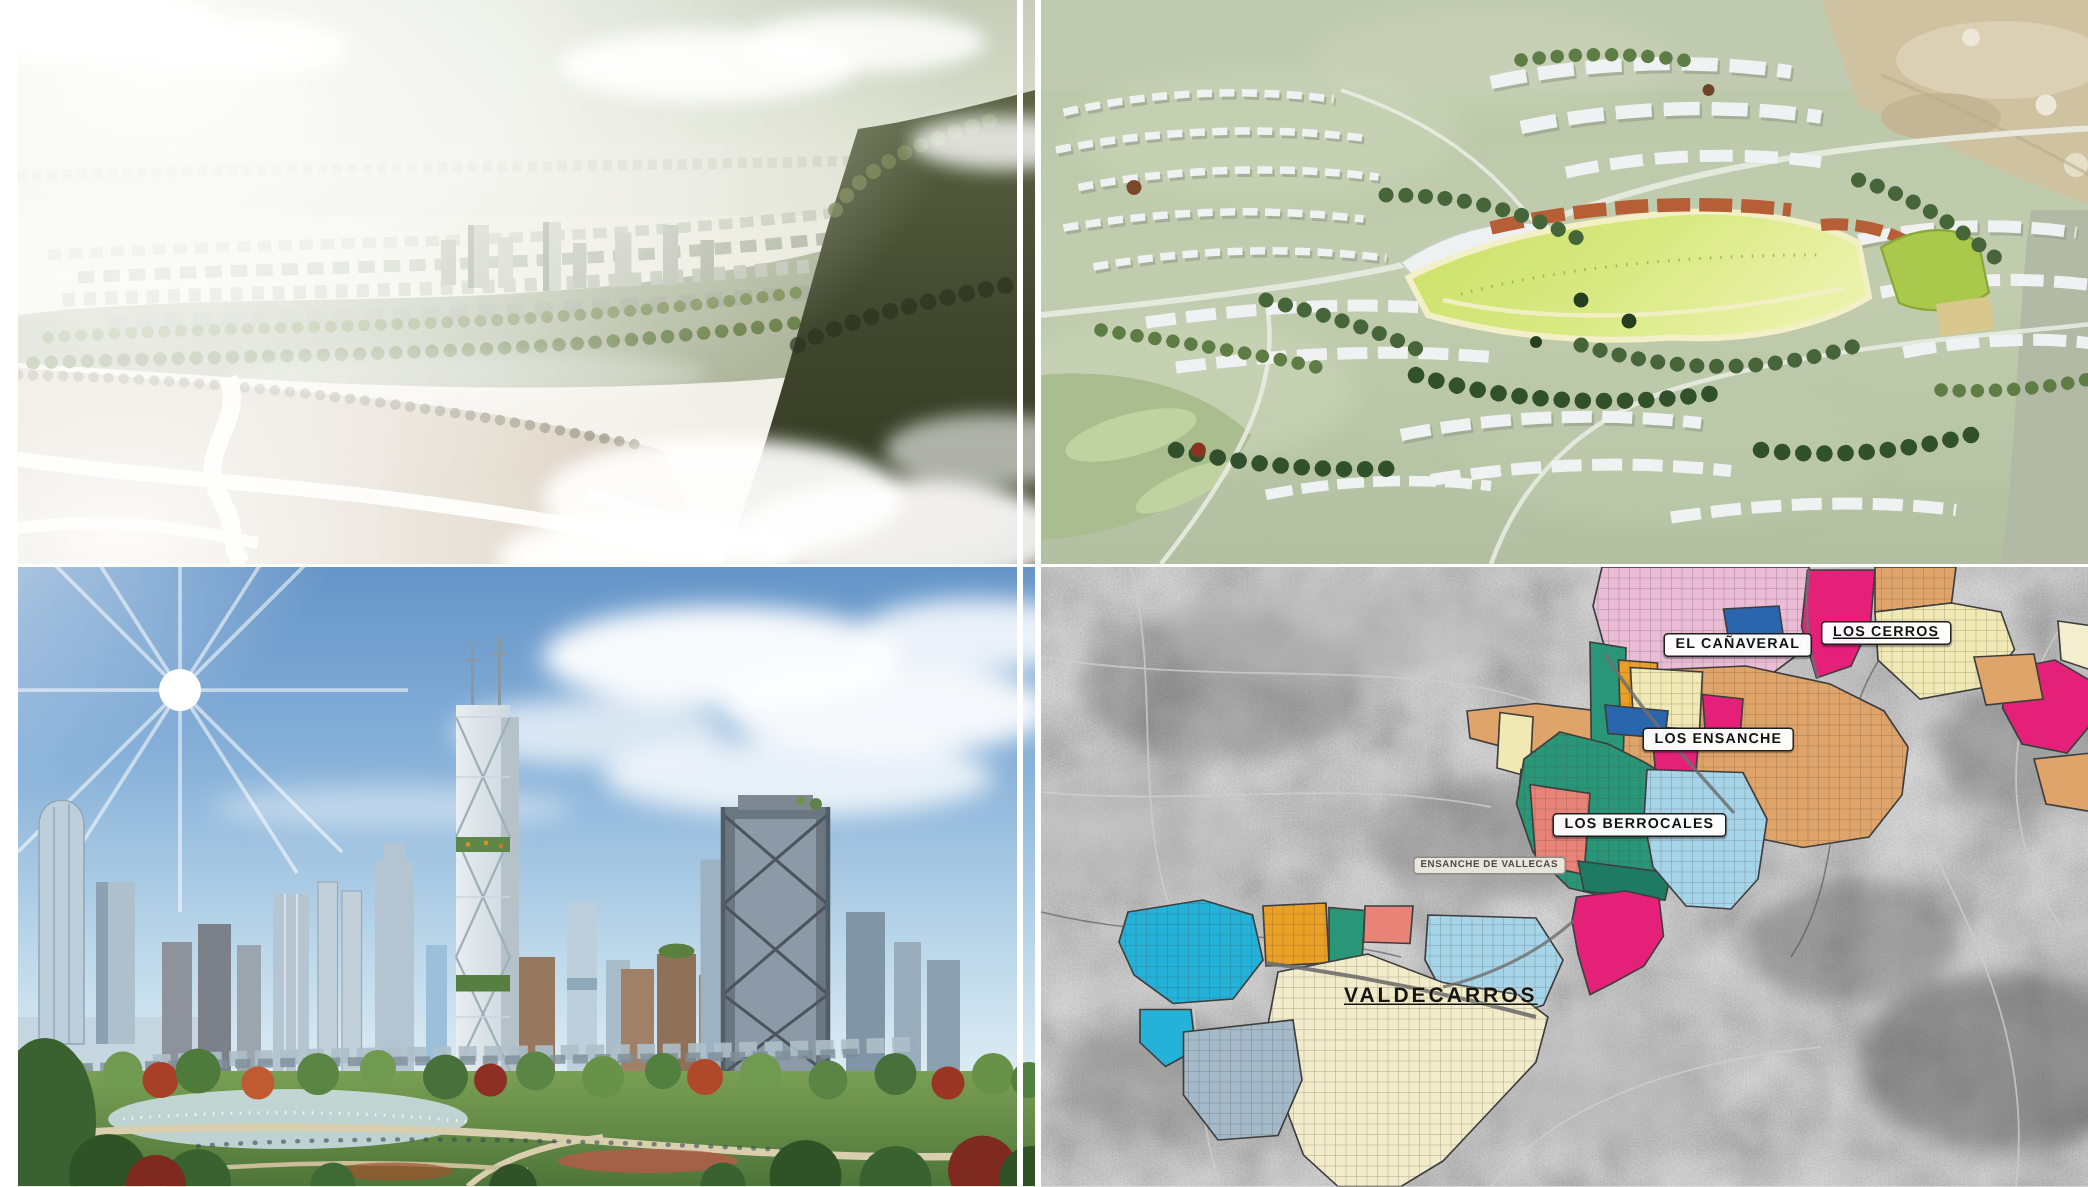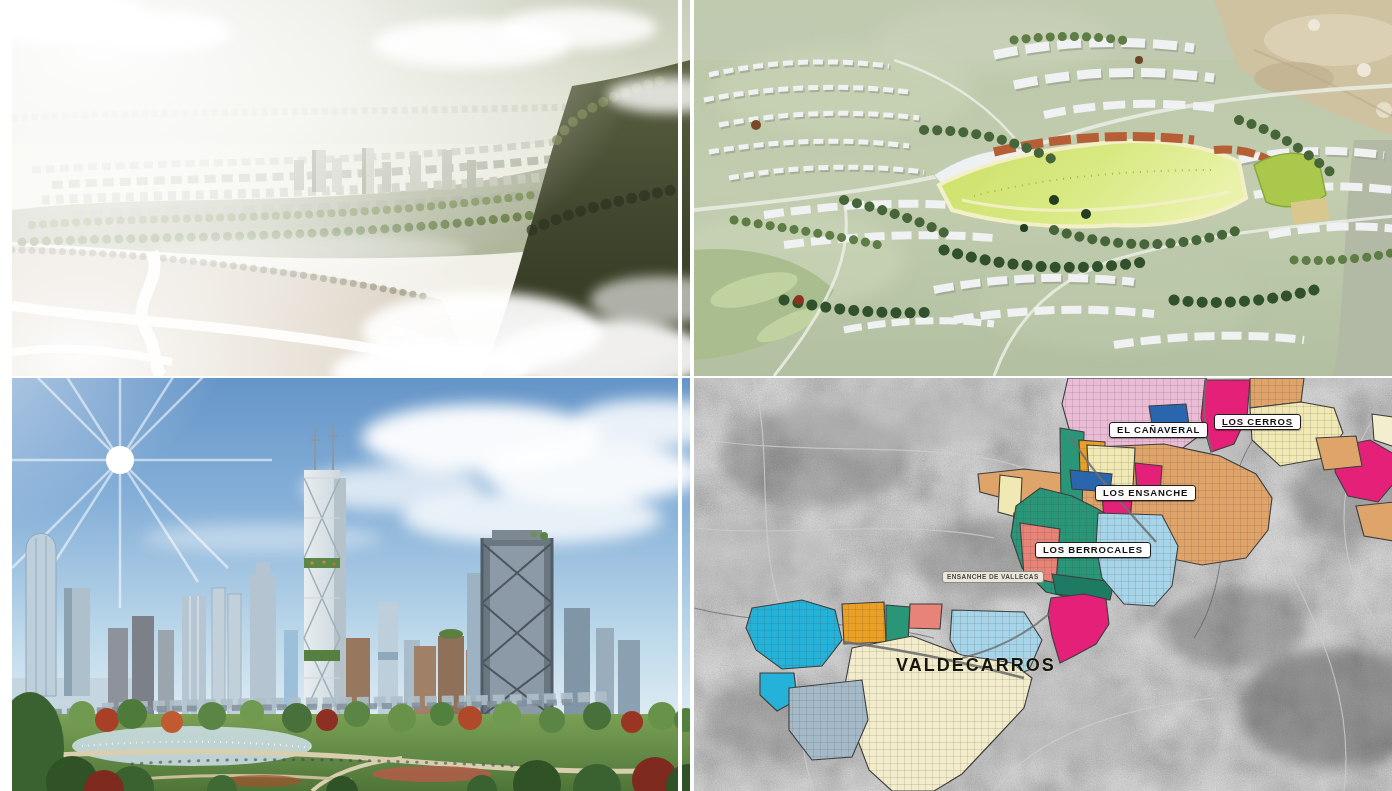--- a/index.html
+++ b/index.html
@@ -10,22 +10,22 @@
   #p-tr{left:682px;top:0;width:710px;height:376px;}
   #p-bl{left:0;top:378px;width:678px;height:413px;}
   #p-br{left:682px;top:378px;width:710px;height:413px;}
   .panel svg{display:block;width:100%;height:100%;}
   
   .map-label{position:absolute;background:rgba(255,255,255,0.96);border:1.6px solid #1f1f1f;
              border-radius:3px;color:#111;font-weight:700;font-size:9.5px;letter-spacing:0.8px;
              padding:2px 7px;line-height:1;white-space:nowrap;box-shadow:0 1px 1px rgba(0,0,0,.35);}
   .map-label.small{font-size:6.5px;letter-spacing:0.4px;border:0.8px solid #8d8a80;
                    background:rgba(236,233,224,0.95);color:#4c4a44;padding:1.5px 4px;box-shadow:none;}
-  .map-title{position:absolute;color:#15150f;font-weight:800;font-size:18px;letter-spacing:2px;
-             white-space:nowrap;text-shadow:0 0 2px rgba(242,236,202,0.8);}
+  .map-title{position:absolute;color:#15150f;font-weight:800;font-size:14px;letter-spacing:2px;
+             white-space:nowrap;text-shadow:0 0 2px rgba(242,236,202,0.8);text-decoration:underline;}
   .divider{position:absolute;background:#ffffff;}
   #div-v{left:678px;top:0;width:4px;height:791px;}
   #div-h{left:0;top:376px;width:1392px;height:2px;}
 </style>
 </head>
 <body>
 
 <div id="collage">
 
   <div class="panel" id="p-tl">

